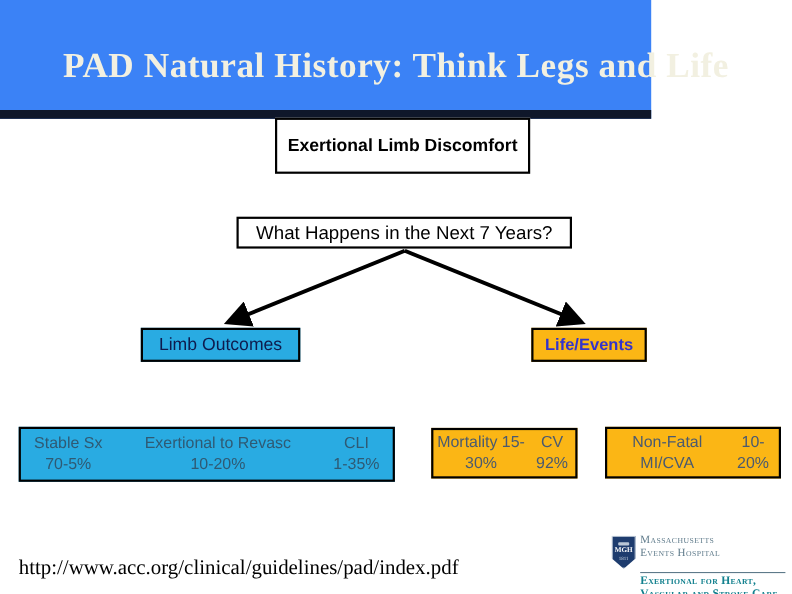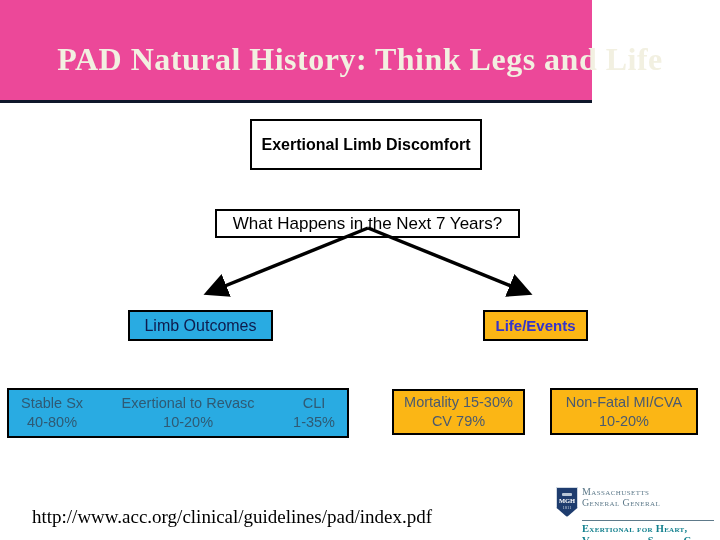--- a/index.html
+++ b/index.html
@@ -3,59 +3,59 @@
 <meta charset="utf-8">
 <style>
   html,body{margin:0;padding:0;background:#888;}
   .slide{
     position:relative;width:720px;height:540px;background:#ffffff;
     font-family:"Liberation Sans",sans-serif;overflow:hidden;
   }
   
   .header{
     position:absolute;left:0;top:0;width:592px;height:100px;
-    background:#ec4899;border-bottom:3px solid #0f172a;
+    background:#3b82f6;border-bottom:8px solid #0f172a;
   }
   .title{
     position:absolute;left:0;top:41px;width:720px;text-align:center;
     font-family:"Liberation Serif",serif;font-weight:bold;font-size:32px;
     color:#f2f0e1;letter-spacing:0.5px;
   }
   
   .box{position:absolute;background:#fff;border:2px solid #000;box-sizing:border-box;
-       display:flex;flex-direction:row;align-items:center;justify-content:center;margin-top:12px;}
+       display:flex;flex-direction:row;align-items:center;justify-content:center;}
   .top-box{left:250px;top:107px;width:232px;height:51px;
        font-weight:bold;font-size:16px;line-height:21px;color:#000;text-align:center;}
   .question-box{left:215px;top:197px;width:305px;height:29px;
        font-size:17px;color:#000;text-align:center;}
   
   .arrows{position:absolute;left:150px;top:224px;width:430px;height:80px;}
   
   .limb-box{left:128px;top:298px;width:145px;height:31px;background:#29abe2;
        font-size:16px;color:#0e1b4d;}
   .life-box{left:483px;top:298px;width:105px;height:31px;background:#fbb615;
        font-weight:bold;font-size:15px;color:#3333cc;}
   
   .limb-detail{
-    position:absolute;left:7px;top:388px;width:342px;height:50px;
+    position:absolute;left:17px;top:388px;width:342px;height:50px;
     background:#29abe2;border:2px solid #000;box-sizing:border-box;
     display:flex;flex-direction:row;align-items:center;justify-content:space-between;
     padding:0 12px;color:#2f5a74;font-size:14.5px;line-height:19px;
   }
   .limb-col{text-align:center;}
   .amber-box{
     position:absolute;background:#fbb615;border:2px solid #000;box-sizing:border-box;
-    display:flex;flex-direction:column;align-items:center;justify-content:center;
+    display:flex;flex-direction:row;align-items:center;justify-content:center;
     color:#4a5a70;font-size:14.5px;line-height:19px;text-align:center;
   }
   .mortality-box{left:392px;top:389px;width:133px;height:46px;}
-  .nonfatal-box{left:550px;top:388px;width:148px;height:47px;}
+  .nonfatal-box{left:550px;top:388px;width:160px;height:47px;}
   
   .source-url{
-    position:absolute;left:32px;top:506px;
+    position:absolute;left:17px;top:506px;
     font-family:"Liberation Serif",serif;font-size:19px;color:#000;
   }
   .logo{position:absolute;left:556px;top:487px;width:158px;}
   .logo-top{display:flex;flex-direction:row;align-items:flex-start;}
   .shield{
     width:22px;height:30px;background:#1e3c6e;flex:0 0 auto;
     clip-path:polygon(0 0,100% 0,100% 68%,50% 100%,0 68%);
     display:flex;flex-direction:column;align-items:center;justify-content:center;
     color:#fff;font-family:"Liberation Serif",serif;font-size:6.5px;font-weight:bold;
     text-align:center;line-height:7px;border:1px solid #cfd8e2;box-sizing:border-box;
@@ -99,53 +99,53 @@
   <div class="box limb-box">
     <div>Limb Outcomes</div>
   </div>
   <div class="box life-box">
     <div>Life/Events</div>
   </div>
 
   <div class="limb-detail">
     <div class="limb-col">
       <div>Stable Sx</div>
-      <div>40-80%</div>
+      <div>70-5%</div>
     </div>
     <div class="limb-col">
       <div>Exertional to Revasc</div>
       <div>10-20%</div>
     </div>
     <div class="limb-col">
       <div>CLI</div>
       <div>1-35%</div>
     </div>
   </div>
 
   <div class="amber-box mortality-box">
     <div>Mortality 15-30%</div>
-    <div>CV 79%</div>
+    <div>CV 92%</div>
   </div>
   <div class="amber-box nonfatal-box">
     <div>Non-Fatal MI/CVA</div>
     <div>10-20%</div>
   </div>
 
   <div class="source-url">http://www.acc.org/clinical/guidelines/pad/index.pdf</div>
 
   <div class="logo">
     <div class="logo-top">
       <div class="shield">
         <div class="crest"></div>
         <div>MGH</div>
         <div class="yr">1811</div>
       </div>
       <div class="org">
         <div>Massachusetts</div>
-        <div>General General</div>
+        <div>Events Hospital</div>
       </div>
     </div>
     <div class="logo-rule"></div>
     <div class="institute">
       <div>Exertional for Heart,</div>
       <div>Vascular and Stroke Care</div>
     </div>
   </div>
 
 </div>

